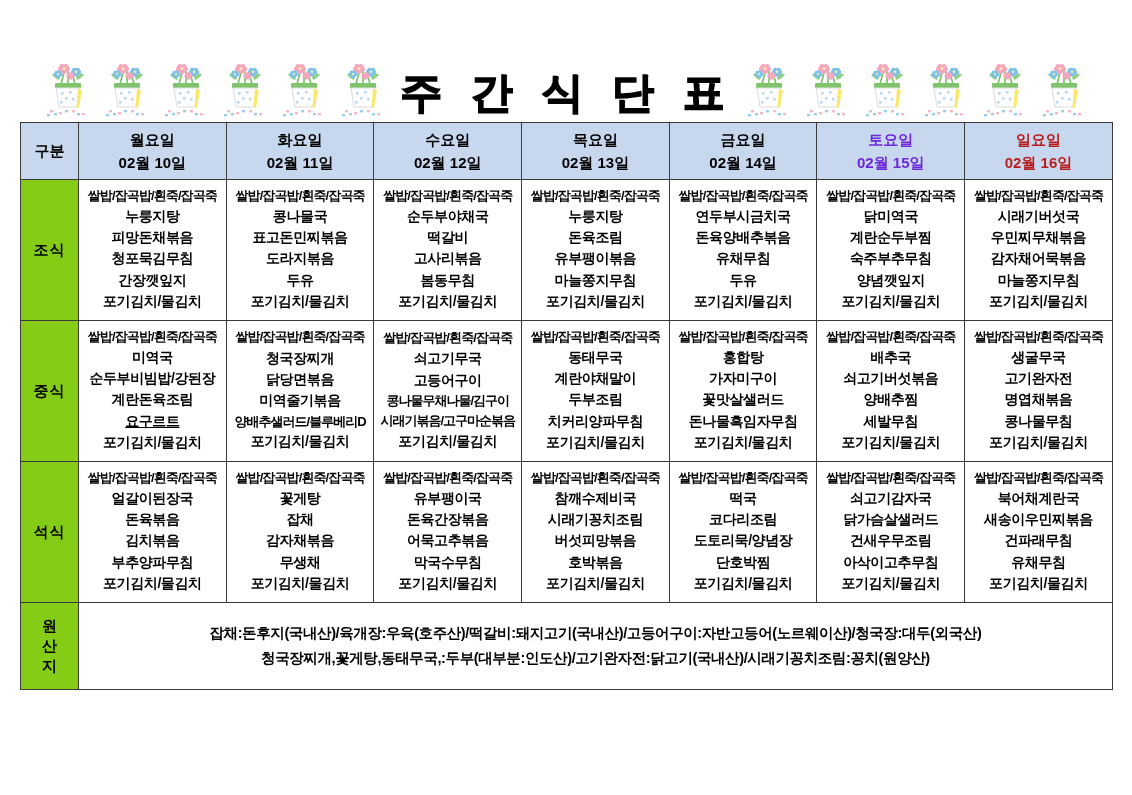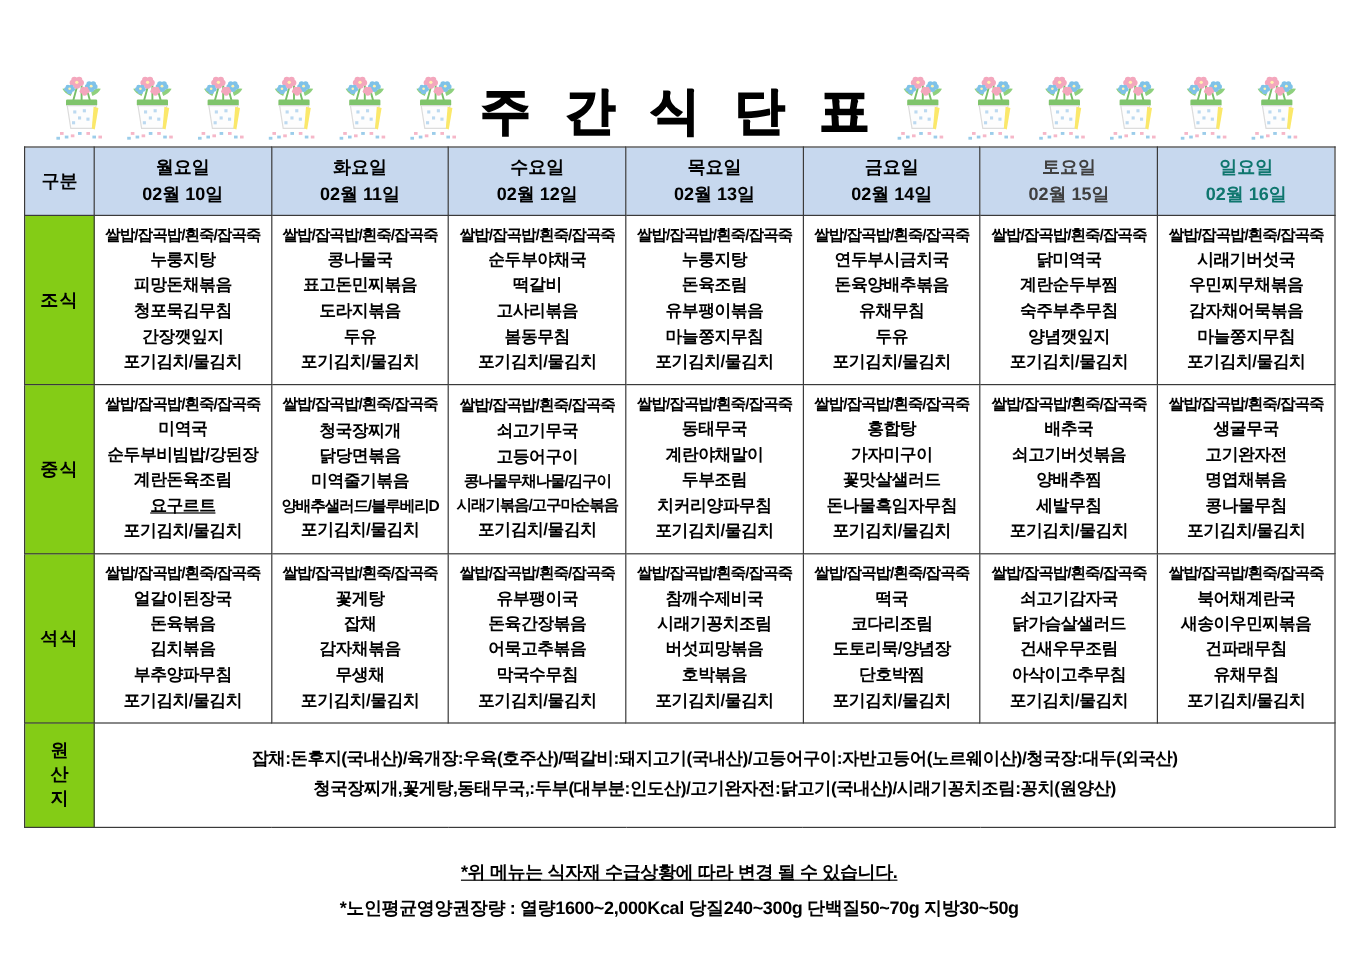--- a/index.html
+++ b/index.html
@@ -84,22 +84,22 @@
     font-weight: bold;
     line-height: 1.55;
     padding: 3px 0;
   }
   .hdr-label {
     background: #c7d8ee;
     font-size: 15px;
     font-weight: bold;
     margin-left: 20px;
   }
-  .hdr-sat { color: #404040; }
-  .hdr-sun { color: #0f766e; }
+  .hdr-sat { color: #6d28d9; }
+  .hdr-sun { color: #b91c1c; }
 
   
   .side-label {
     background: #84cc16;
     font-size: 15px;
     font-weight: bold;
     letter-spacing: 1px;
   }
   .side-label.vertical {
     letter-spacing: 0;
@@ -1158,18 +1158,14 @@
             <span>지</span>
           </td>
           <td class="origin-cell" colspan="7">
             <div class="origin-line">잡채:돈후지(국내산)/육개장:우육(호주산)/떡갈비:돼지고기(국내산)/고등어구이:자반고등어(노르웨이산)/청국장:대두(외국산)</div>
             <div class="origin-line">청국장찌개,꽃게탕,동태무국,:두부(대부분:인도산)/고기완자전:닭고기(국내산)/시래기꽁치조림:꽁치(원양산)</div>
           </td>
         </tr>
       </tbody>
   </table>
 
-  <div class="notes">
-    <div class="note-1">*위 메뉴는 식자재 수급상황에 따라 변경 될 수 있습니다.</div>
-    <div class="note-2">*노인평균영양권장량 : 열량1600~2,000Kcal 당질240~300g 단백질50~70g 지방30~50g</div>
-  </div>
 
 </div>
 
 </body></html>

